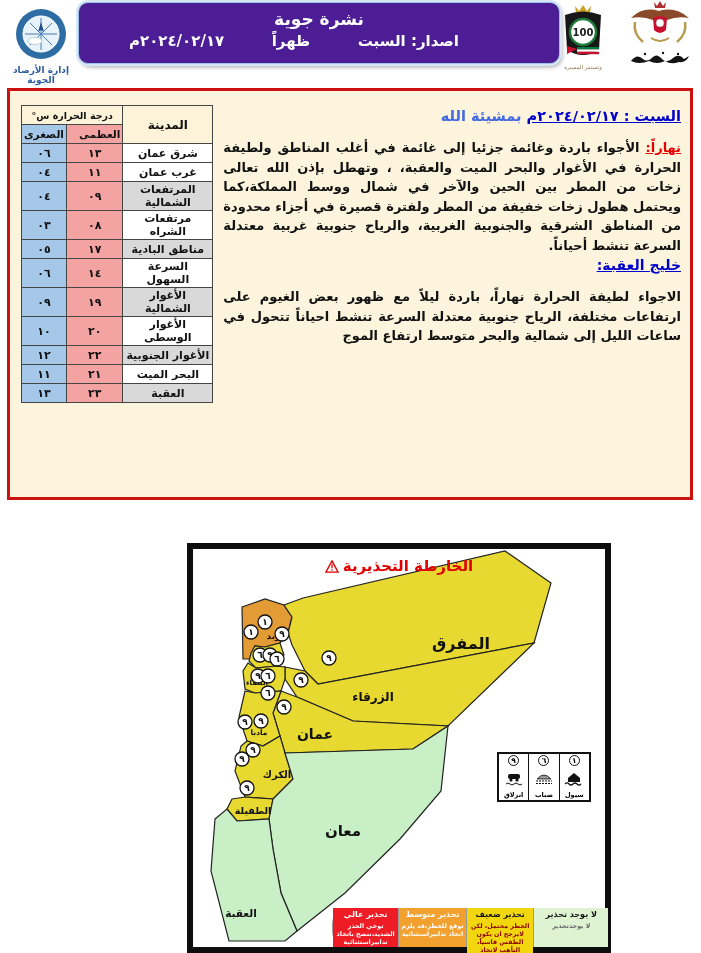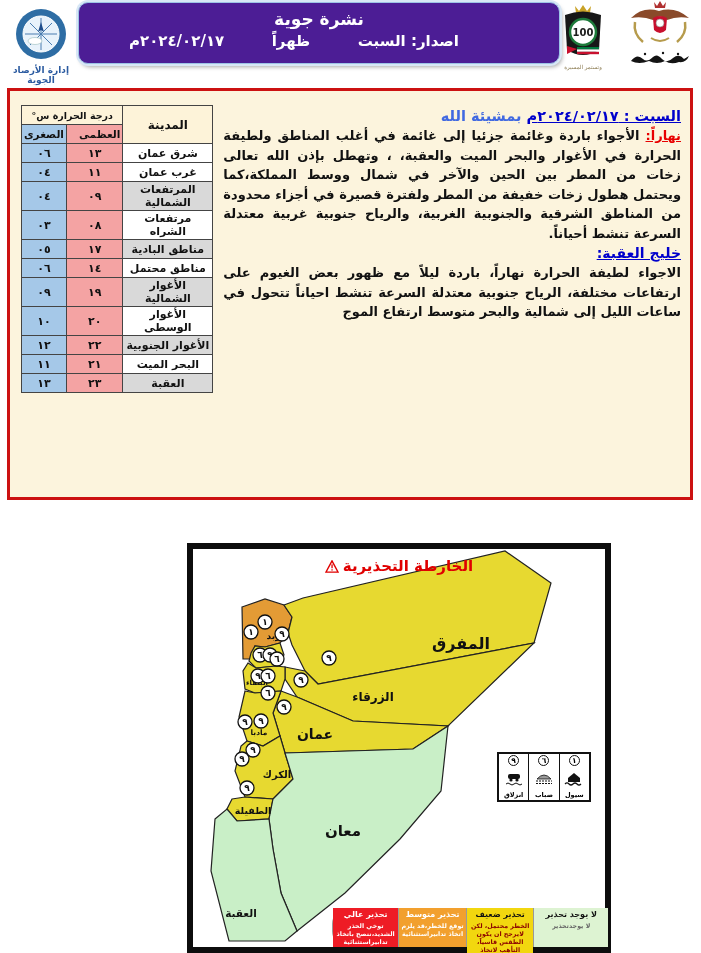--- a/index.html
+++ b/index.html
@@ -32,21 +32,21 @@
   th.city-h { width:90px; font-size:12px; }
   th.temp-h { font-size:9.5px; width:88px; }
   th.max-h { background:#f4a3a3; width:44px; font-size:10.5px;padding-left:12px; }
   th.min-h { background:#a5c8e8; width:44px; font-size:10.5px; }
   .temp-table td.c-max { background:#f4a3a3; }
   .temp-table td.c-min { background:#a5c8e8; }
   .temp-table tr.shade td.c-city { background:#d9d9d9; }
   .date-line { margin-top:12px; font-size:14.5px; font-weight:bold; }
   .date-main { color:#0000cc; text-decoration:underline; }
   .date-suffix { color:#4169e1; }
-  .para { font-size:13px; font-weight:bold; text-align:justify; line-height:1.5; margin-top:2px; }
+  .para { font-size:13px; font-weight:bold; text-align:justify; line-height:1.5; margin-top:14px; }
   .para-label { color:#e80000; text-decoration:underline; }
   .sec-head-blue { color:#0000cc; text-decoration:underline; font-size:14px; font-weight:bold; margin-top:2px; }
   .sec-head-red { color:#e80000; text-decoration:underline; font-size:14px; font-weight:bold; margin-top:3px; }
   .warn-list { margin-top:2px; padding-right:30px; }
   .warn-item { color:#dd0000; font-size:12.5px; font-weight:bold; line-height:1.55; }
 
   
   .map-box { position:absolute; left:187px; top:543px; width:424px; height:410px; border:6px solid #0d0d0d;
              background:#fff; }
   .map-inner { position:relative; width:412px; height:398px; }
@@ -168,21 +168,21 @@
           <td class="c-city">مرتفعات الشراه</td>
           <td class="c-max">٠٨</td>
           <td class="c-min">٠٣</td>
         </tr>
         <tr class="shade">
           <td class="c-city">مناطق البادية</td>
           <td class="c-max">١٧</td>
           <td class="c-min">٠٥</td>
         </tr>
         <tr>
-          <td class="c-city">مناطق محتمل</td>
+          <td class="c-city">السرعة السهول</td>
           <td class="c-max">١٤</td>
           <td class="c-min">٠٦</td>
         </tr>
         <tr class="shade">
           <td class="c-city">الأغوار الشمالية</td>
           <td class="c-max">١٩</td>
           <td class="c-min">٠٩</td>
         </tr>
         <tr>
           <td class="c-city">الأغوار الوسطى</td>

